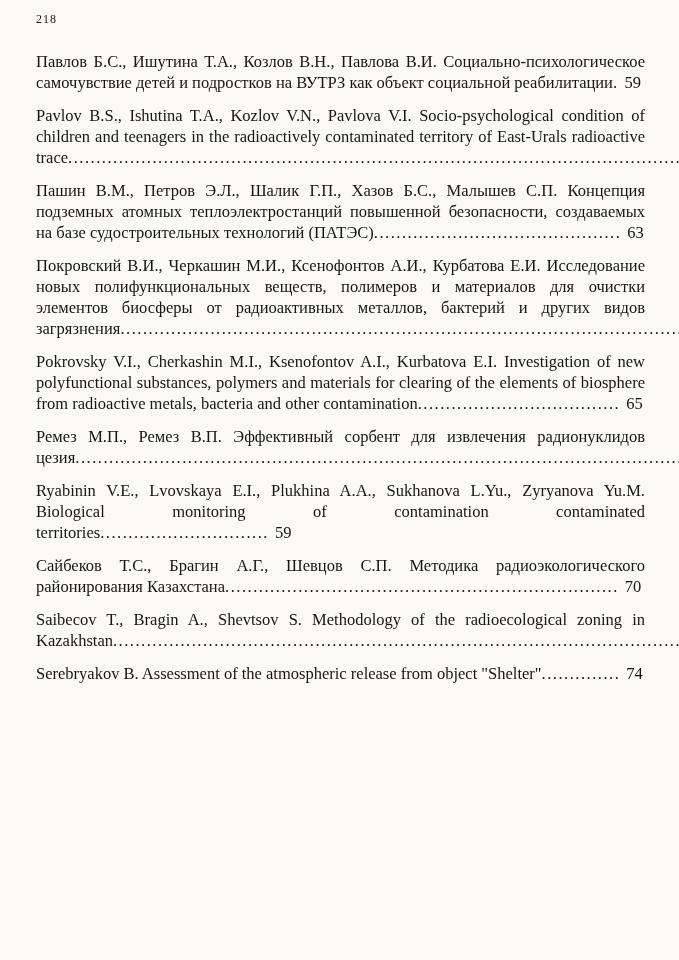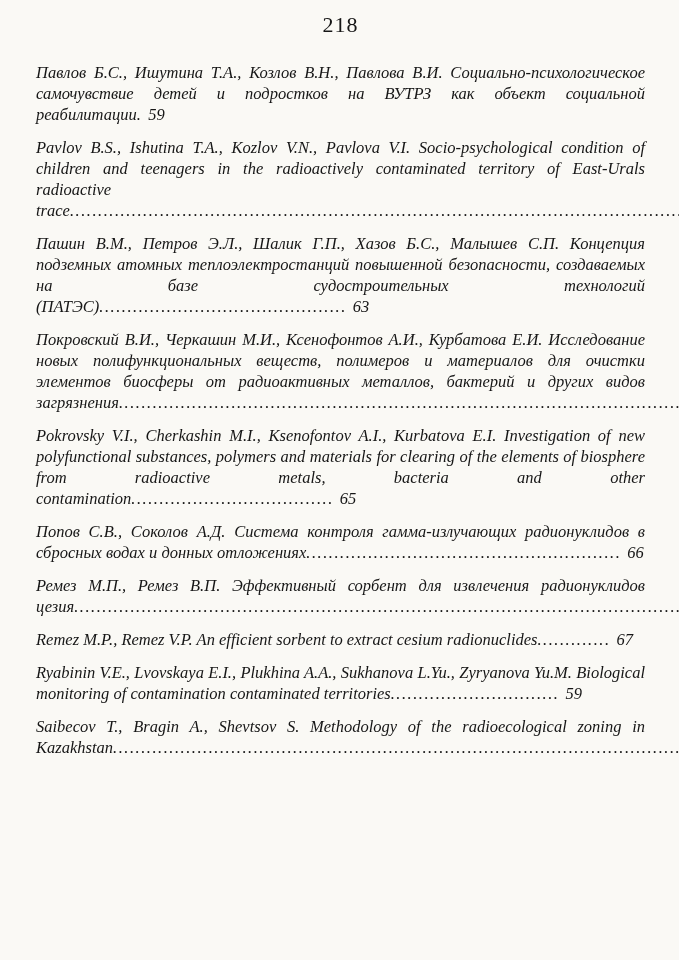--- a/index.html
+++ b/index.html
@@ -7,31 +7,30 @@
     width: 679px;
     height: 960px;
     box-sizing: border-box;
     background: #faf9f5;
     color: #161616;
     font-family: "Liberation Serif", "DejaVu Serif", serif;
     padding: 12px 34px 16px 36px;
     overflow: hidden;
   }
   .pageno {
-    text-align: center;
-    font-size: 22px;
+    text-align: left;
+    font-size: 12px;
     letter-spacing: 1px;
     margin-bottom: 24px;
   }
   .entry {
     font-size: 16.5px;
     line-height: 21px;
     text-align: justify;
     margin-bottom: 12px;
-    font-style: italic;
   }
   .entry .t { }
   .entry .leader {
     letter-spacing: 1.5px;
     white-space: nowrap;
   }
   .entry .pg {
     padding-left: 6px;
     white-space: nowrap;
   }
@@ -46,28 +45,28 @@
   <div class="entry"><span class="t">Павлов Б.С., Ишутина Т.А., Козлов В.Н., Павлова В.И. Социально-психологическое самочувствие детей и подростков на ВУТРЗ как объект социальной реабилитации</span><span class="leader">.</span><span class="pg">59</span></div>
 
   <div class="entry"><span class="t">Pavlov B.S., Ishutina T.A., Kozlov V.N., Pavlova V.I. Socio-psychological condition of children and teenagers in the radioactively contaminated territory of East-Urals radioactive trace</span><span class="leader">........................................................................................................................................................................................................................................................................................................................................................................................................................................................................................................................................................................................................................</span></div>
 
   <div class="entry"><span class="t">Пашин В.М., Петров Э.Л., Шалик Г.П., Хазов Б.С., Малышев С.П. Концепция подземных атомных теплоэлектростанций повышенной безопасности, создаваемых на базе судостроительных технологий (ПАТЭС)</span><span class="leader">............................................</span><span class="pg">63</span></div>
 
   <div class="entry"><span class="t">Покровский В.И., Черкашин М.И., Ксенофонтов А.И., Курбатова Е.И. Исследование новых полифункциональных веществ, полимеров и материалов для очистки элементов биосферы от радиоактивных металлов, бактерий и других видов загрязнения</span><span class="leader">........................................................................................................................................................................................................................................................................................................................................................................................................................................................................................................................................................................................................................</span></div>
 
   <div class="entry"><span class="t">Pokrovsky V.I., Cherkashin M.I., Ksenofontov A.I., Kurbatova E.I. Investigation of new polyfunctional substances, polymers and materials for clearing of the elements of biosphere from radioactive metals, bacteria and other contamination</span><span class="leader">....................................</span><span class="pg">65</span></div>
 
-  <div class="entry"><span class="t">Попов С.В., Соколов А.Д. Система контроля гамма-излучающих радионуклидов в сбросных водах и донных отложениях</span><span class="leader">........................................................</span><span class="pg">66</span></div>
 
   <div class="entry"><span class="t">Ремез М.П., Ремез В.П. Эффективный сорбент для извлечения радионуклидов цезия</span><span class="leader">........................................................................................................................................................................................................................................................................................................................................................................................................................................................................................................................................................................................................................</span></div>
 
-  <div class="entry"><span class="t">Remez M.P., Remez V.P. An efficient sorbent to extract cesium radionuclides</span><span class="leader">.............</span><span class="pg">67</span></div>
 
 
   <div class="entry"><span class="t">Ryabinin V.E., Lvovskaya E.I., Plukhina A.A., Sukhanova L.Yu., Zyryanova Yu.M. Biological monitoring of contamination contaminated territories</span><span class="leader">..............................</span><span class="pg">59</span></div>
 
+  <div class="entry"><span class="t">Сайбеков Т.С., Брагин А.Г., Шевцов С.П. Методика радиоэкологического районирования Казахстана</span><span class="leader">......................................................................</span><span class="pg">70</span></div>
 
   <div class="entry"><span class="t">Saibecov T., Bragin A., Shevtsov S. Methodology of the radioecological zoning in Kazakhstan</span><span class="leader">........................................................................................................................................................................................................................................................................................................................................................................................................................................................................................................................................................................................................................</span></div>
 
 
+  <div class="entry"><span class="t">Serebryakov B. Assessment of the atmospheric release from object "Shelter"</span><span class="leader">..............</span><span class="pg">74</span></div>
 
 
 </main>
 
 </body></html>

